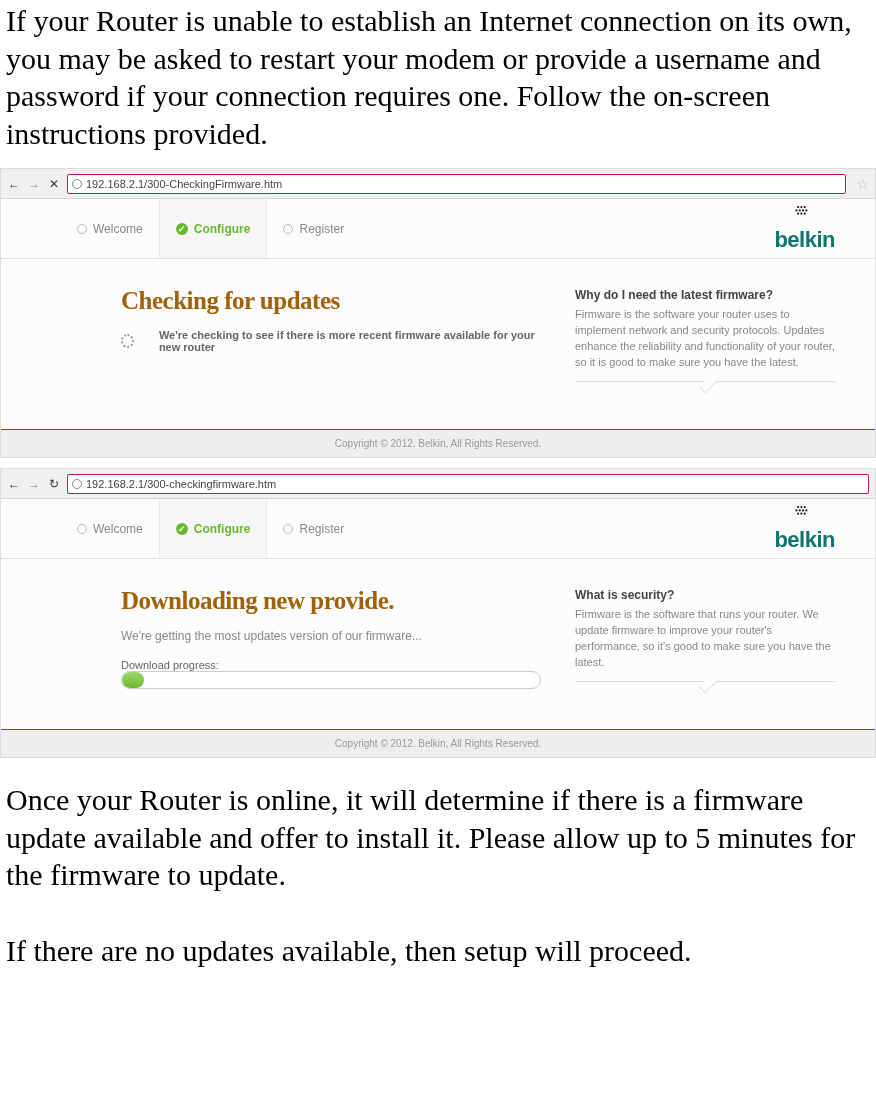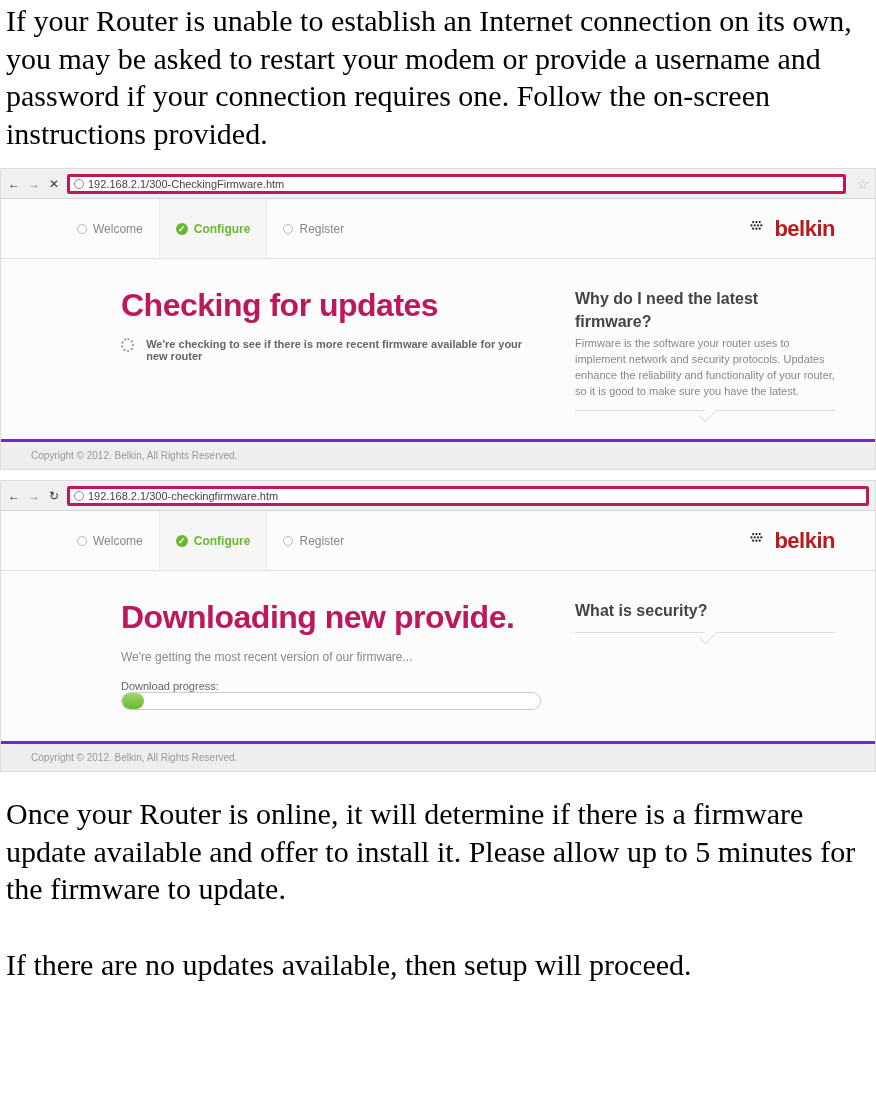--- a/index.html
+++ b/index.html
@@ -39,21 +39,21 @@
       display: inline-flex;
       align-items: center;
       justify-content: center;
       color: #888;
       font-size: 12px;
     }
     .browser-nav-btn.dark { color: #333; }
     .url-box {
       flex: 1;
       background: #fff;
-      border: 3px solid #be185d;
+      border: 1px solid #be185d;
       border-radius: 2px;
       height: 20px;
       display: flex;
       align-items: center;
       padding: 0 4px;
       font-size: 11px;
       color: #444;
     }
     .url-globe {
       width: 10px; height: 10px;
@@ -100,26 +100,27 @@
       display: inline-flex;
       align-items: center;
       justify-content: center;
       color: #fff;
       font-size: 9px;
       font-weight: bold;
     }
     .spacer { flex: 1; }
     .logo {
       font-size: 22px;
-      color: #b91c1c;
+      color: #0f766e;
       font-weight: 600;
       letter-spacing: -0.5px;
       display: flex;
       align-items: center;
       gap: 4px;
+      flex-direction: column;
     }
     .logo-dots {
       display: inline-block;
       width: 20px; height: 18px;
       position: relative;
     }
     .logo-dots::before {
       content: "";
       position: absolute;
       width: 4px; height: 4px;
@@ -136,21 +137,21 @@
 
     .page-body {
       display: flex;
       padding: 28px 40px 28px 120px;
       gap: 30px;
       background: #fcfcfc;
       min-height: 170px;
     }
     .main-col { flex: 1; }
     .side-col { width: 260px; font-size: 11px; color: #888; line-height: 1.45; }
-    .side-title { font-weight: bold; color: #444; margin-bottom: 3px; font-size: 16px; }
+    .side-title { font-weight: bold; color: #444; margin-bottom: 3px; font-size: 12px; }
     .side-callout {
       margin-top: 10px;
       width: 100%;
       height: 0;
       border-top: 1px solid #ddd;
       position: relative;
     }
     .side-callout::after {
       content: "";
       position: absolute;
@@ -158,30 +159,31 @@
       top: -1px;
       width: 16px; height: 8px;
       background: #fcfcfc;
       border-left: 1px solid #ddd;
       border-bottom: 1px solid #ddd;
       transform: translateX(-50%) rotate(-45deg);
       transform-origin: top;
     }
 
     h1.page-heading {
-      font-family: Liberation Sans, sans-serif;
-      font-size: 32px;
+      font-family: Liberation Serif, serif;
+      font-size: 25px;
       font-weight: 800;
-      color: #be185d;
+      color: #a16207;
       letter-spacing: -0.5px;
       margin-bottom: 14px;
     }
     .status-line {
       display: flex;
-      gap: 12px;
+      align-items: center;
+      gap: 25px;
       font-size: 11px;
       color: #666;
       font-weight: bold;
     }
     .spinner {
       width: 14px; height: 14px;
       border: 2px dotted #999;
       border-radius: 50%;
       display: inline-block;
     }
@@ -200,25 +202,25 @@
     .progress-fill {
       position: absolute;
       left: 0; top: 0; bottom: 0;
       width: 22px;
       background: linear-gradient(#9ed86a, #6ab82f);
       border-radius: 10px;
     }
 
     .copyright-bar {
       background: #eeeeee;
-      text-align: left;
+      text-align: center;
       font-size: 10px;
       color: #999;
       padding: 8px 30px;
-      border-top: 3px solid #6d28d9;
+      border-top: 1px solid #6d28d9;
     }
     .gap { height: 10px; background: #fff; }
   </style>
 </head>
 <body>
 
 <p class="doc-text">If your Router is unable to establish an Internet connection on its own, you may be asked to restart your modem or provide a username and password if your connection requires one. Follow the on-screen instructions provided.</p>
 
 <div class="screenshot-container">
   <div class="browser-bar">
@@ -299,28 +301,29 @@
     <div class="spacer"></div>
     <div class="logo">
       <span class="logo-dots"></span>
       <span>belkin</span>
     </div>
   </div>
 
   <div class="page-body">
     <div class="main-col">
       <h1 class="page-heading">Downloading new provide.</h1>
-      <div class="sub-line">We're getting the most recent version of our firmware...</div>
+      <div class="sub-line">We're getting the most updates version of our firmware...</div>
       <div class="label-line">Download progress:</div>
       <div class="progress-bar">
         <div class="progress-fill"></div>
       </div>
     </div>
     <div class="side-col">
       <div class="side-title">What is security?</div>
+      <div>Firmware is the software that runs your router. We update firmware to improve your router's performance, so it's good to make sure you have the latest.</div>
       <div class="side-callout"></div>
     </div>
   </div>
 
   <div class="copyright-bar">Copyright © 2012. Belkin, All Rights Reserved.</div>
 </div>
 
 <p class="doc-text bottom">Once your Router is online, it will determine if there is a firmware update available and offer to install it. Please allow up to 5 minutes for the firmware to update.</p>
 <p class="doc-text final">If there are no updates available, then setup will proceed.</p>
 

